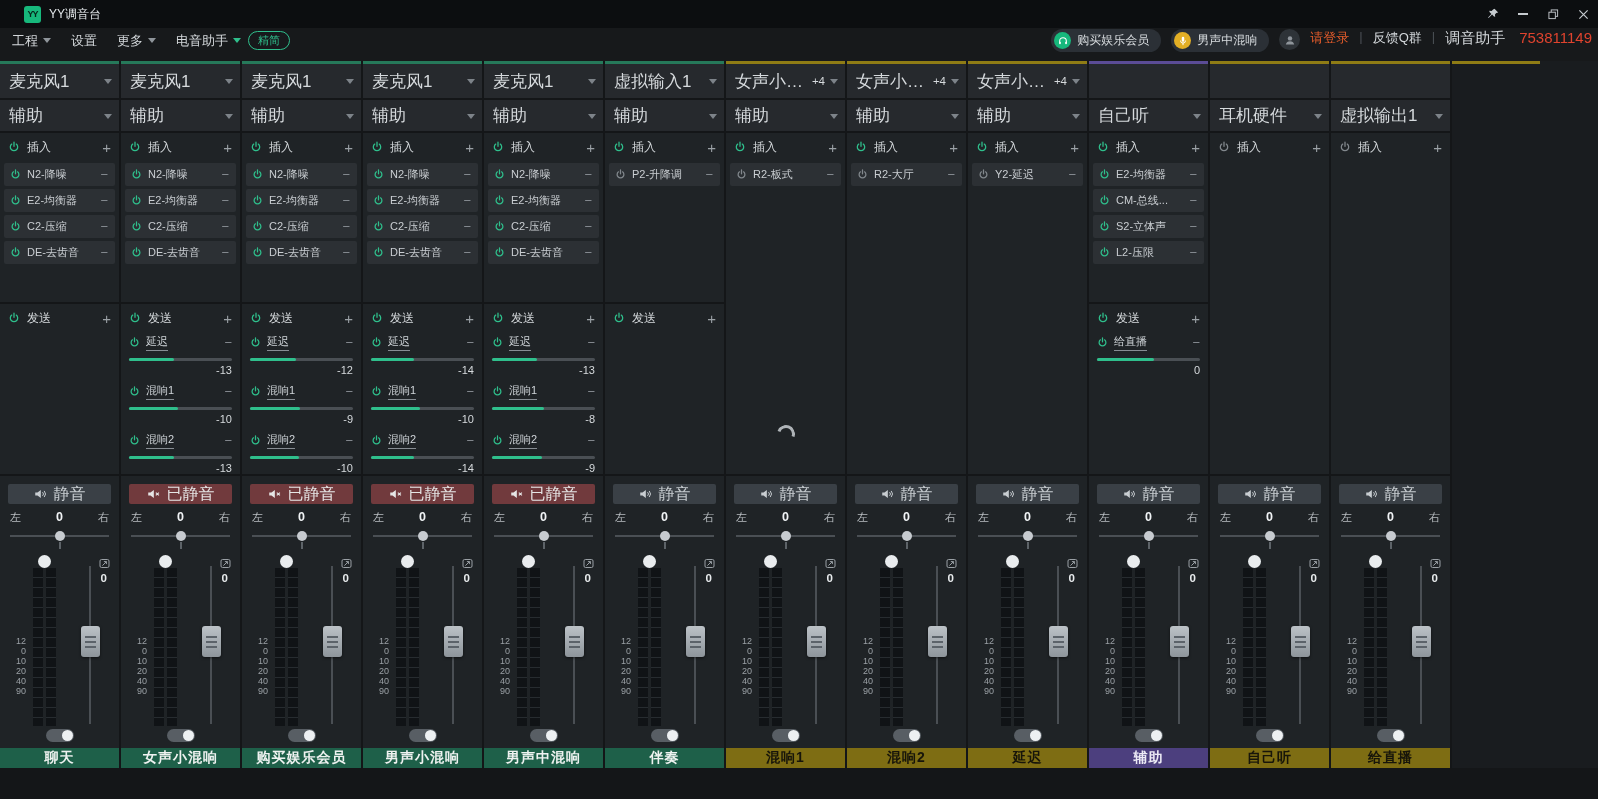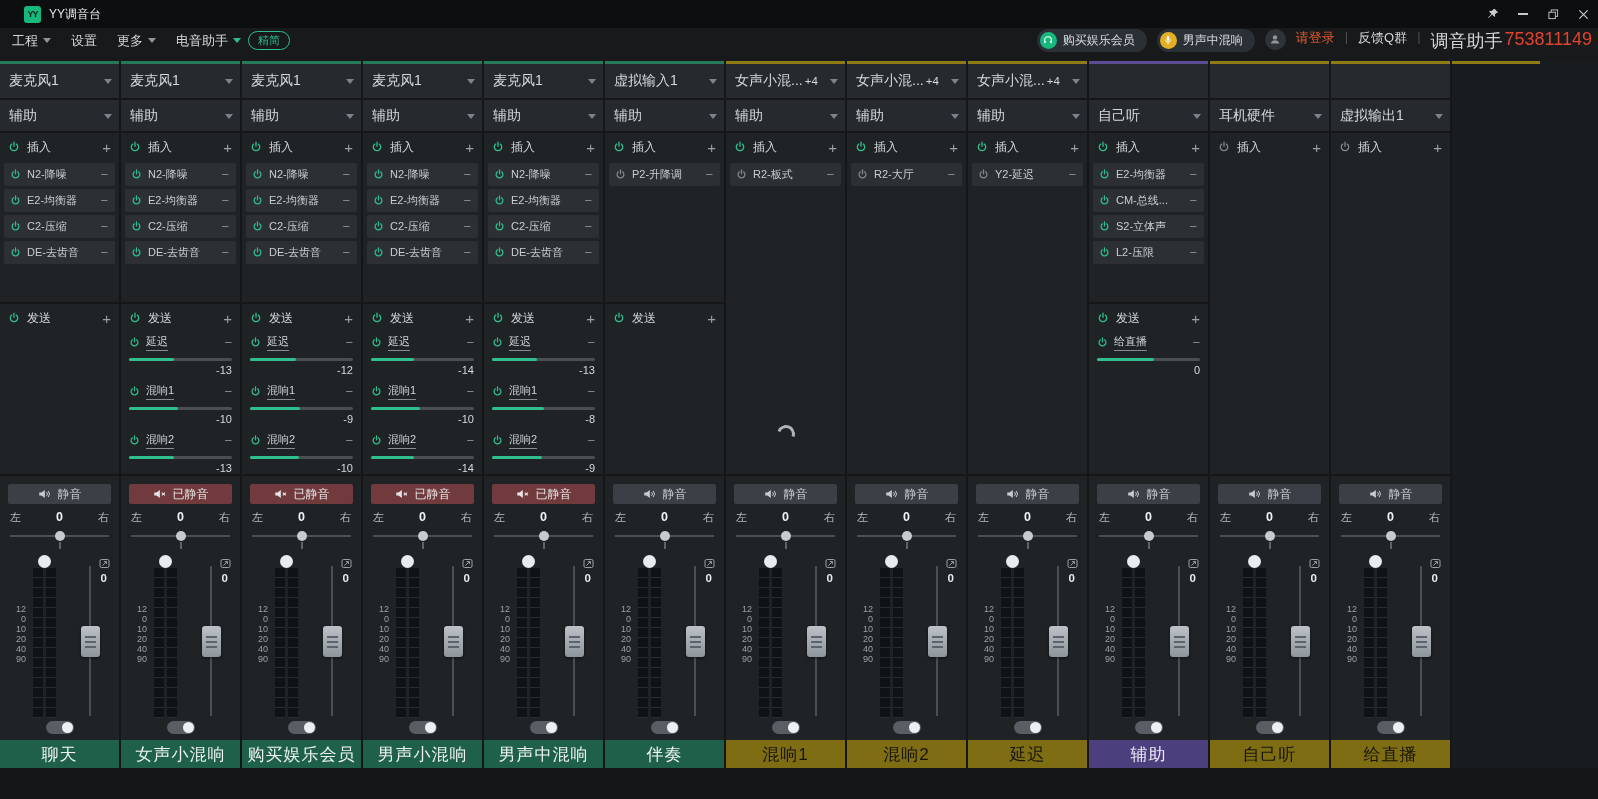--- a/index.html
+++ b/index.html
@@ -25,35 +25,35 @@
   .menubar-right { margin-left:auto; display:flex; align-items:flex-start; gap:10px; padding-right:2px; }
   .member-pill { background:#2b3036; border-radius:12px; height:23px; display:flex; align-items:center;
                  gap:6px; padding:0 12px 0 3px; color:#dadee1; font-size:12px; white-space:nowrap; }
   .pill-icon { width:17px; height:17px; border-radius:50%; display:flex; align-items:center; justify-content:center; }
   .pill-icon.teal-bg { background:#17b87c; }
   .pill-icon.yellow-bg { background:#e3af25; }
   .avatar { width:21px; height:21px; border-radius:50%; background:#2e3338; display:flex; align-items:center; justify-content:center; }
   .login-link { color:#e25b2b; font-size:13px; }
   .sep { color:#4b5055; font-size:13px; }
   .feedback-link { color:#d3d7da; font-size:13px; }
-  .tuner { color:#d3d7da; font-size:18px; display:flex; gap:2px; white-space:nowrap; }
+  .tuner { color:#d3d7da; font-size:15px; display:flex; gap:14px; white-space:nowrap; }
   .tuner-qq { color:#e0432e; }
 
   
   .mixer { display:flex; gap:2px; height:738px; background:#141618; align-items:flex-start; }
   .channel { width:119px; height:707px; background:#1f2326; display:flex; flex-direction:column; }
   .ch-topborder { height:3px; }
   .theme-green  .ch-topborder { background:#26795a; }
   .theme-olive  .ch-topborder { background:#8f7c15; }
   .theme-purple .ch-topborder { background:#5b4c96; }
 
   .ch-hdr { background:#26292d; display:flex; align-items:center; padding:0 20px 0 9px; position:relative; }
   .ch-hdr1 { height:36px; border-bottom:2px solid #141618; }
   .ch-hdr2 { height:33px; border-bottom:2px solid #141618; }
-  .hdr-text { font-size:14px; color:#d6dadd; white-space:nowrap; overflow:hidden; text-overflow:ellipsis; }
+  .hdr-text { font-size:17px; color:#d6dadd; white-space:nowrap; overflow:hidden; text-overflow:ellipsis; }
   .hdr-badge { font-size:11.5px; color:#d6dadd; margin-left:2px; }
   .ch-hdr .caret { position:absolute; right:7px; top:50%; margin-top:-2px; border-top-color:#7d8389; }
 
   .racks { height:343px; border-bottom:2px solid #141618; display:flex; flex-direction:column; position:relative; }
   .insert-rack { flex:1; overflow:hidden; }
   .send-rack { height:172px; border-top:2px solid #141618; overflow:hidden; }
   .rack-hdr { height:28px; display:flex; align-items:center; padding:0 8px; gap:7px; }
   .rack-title { font-size:12px; color:#d6dadd; flex:1; }
   .plus { color:#9aa0a5; font-size:15px; line-height:1; }
   .pwr { color:#2fbf8c; display:flex; align-items:center; }
@@ -67,56 +67,56 @@
 
   .send-item { margin:2px 8px 7px; }
   .send-row { display:flex; align-items:center; gap:6px; height:17px; }
   .send-name { font-size:11px; color:#d0d5d9; border-bottom:1px solid #878d93; padding-bottom:1px; white-space:nowrap; }
   .send-sp { flex:1; }
   .send-slider { height:3px; background:#4a4f54; border-radius:2px; margin-top:7px; position:relative; }
   .send-fill { position:absolute; left:0; top:0; bottom:0; background:#2fbf8c; border-radius:2px; }
   .send-val { text-align:right; font-size:11px; color:#d6dadd; margin-top:3px; }
 
   .mute-btn { height:20px; margin:8px 8px 0; background:#3a4046; border-radius:2px; display:flex;
-              align-items:center; justify-content:center; gap:6px; color:#c8cdd1; font-size:12px; }
+              align-items:center; justify-content:center; gap:6px; color:#c8cdd1; font-size:16px; }
   .mute-btn .spk { display:flex; }
   .mute-btn .spk-off { display:none; }
   .mute-btn.muted { background:#713a3d; color:#e5e5e5; }
   .mute-btn.muted .spk-off { display:flex; }
 
   .pan-labels { height:22px; margin-top:2px; display:flex; align-items:center; justify-content:space-between; padding:0 10px; }
   .pan-side { font-size:11px; color:#b9bec2; }
   .pan-val { font-size:12.5px; color:#f0f3f5; font-weight:bold; }
   .pan-slider { height:24px; margin:0 10px; position:relative; }
   .pan-track { position:absolute; left:0; right:0; top:7px; height:2px; background:#4a4f54; }
   .pan-handle { position:absolute; left:50%; top:3px; width:10px; height:10px; margin-left:-5px;
                 border-radius:50%; background:#c7cbd0; }
   .pan-tick { position:absolute; left:50%; top:14px; width:2px; height:7px; margin-left:-1px; background:#5d6368; }
 
   .fader-area { flex:1; position:relative; }
   .peak-dot { position:absolute; left:38px; top:3px; width:13px; height:13px; border-radius:50%; background:#e9ecee; }
   .mini-icon { position:absolute; right:9px; top:3px; color:#9aa0a5; }
   .gain-val { position:absolute; right:12px; top:20px; font-size:11.5px; color:#e8ebed; font-weight:bold; }
   .scale { position:absolute; left:4px; top:52px; bottom:20px; width:22px; display:flex; flex-direction:column;
-           justify-content:flex-start; align-items:flex-end; font-size:9px; color:#9aa0a5; }
+           justify-content:center; align-items:flex-end; font-size:9px; color:#9aa0a5; }
   .meters { position:absolute; left:33px; top:16px; bottom:22px; display:flex; gap:3px; }
   .meter { width:10px; height:100%;
            background:repeating-linear-gradient(180deg,#101316 0px,#101316 9px,#272c30 9px,#272c30 10px); }
   .fader-track { position:absolute; left:89px; top:14px; bottom:24px; width:2px; background:#4a4f54; }
   .fader-handle { position:absolute; left:50%; top:60px; width:19px; height:31px; margin-left:-9.5px;
                   border-radius:3px; background:linear-gradient(180deg,#bcc2c7,#8e959b);
                   box-shadow:0 1px 3px rgba(0,0,0,.55); }
   .fader-handle::before { content:""; position:absolute; left:4px; right:4px; top:10px; height:2px;
                   background:#5c636a; box-shadow:0 5px 0 #5c636a, 0 10px 0 #5c636a; }
   .ch-toggle { position:absolute; bottom:6px; left:50%; transform:translateX(-50%); width:28px; height:13px;
                border-radius:7px; background:#585e64; }
   .knob { position:absolute; right:1px; top:1px; width:11px; height:11px; border-radius:50%; background:#edf0f2; }
 
-  .ch-label { height:28px; display:flex; align-items:center; justify-content:center;
-              font-size:17px; letter-spacing:1px; }
+  .ch-label { height:20px; display:flex; align-items:center; justify-content:center;
+              font-size:14px; letter-spacing:1px;font-weight:bold; }
   .theme-green  .ch-label { background:#1e6049; color:#eef2f0; }
   .theme-olive  .ch-label { background:#7e6d13; color:#17150a; }
   .theme-purple .ch-label { background:#4c3f7e; color:#eceaf5; }
 
   .spinner { position:absolute; left:50%; top:292px; width:18px; height:18px; margin-left:-9px;
              border-radius:50%; border:3px solid rgba(200,205,210,.85);
              border-bottom-color:transparent; border-left-color:transparent; transform:rotate(-25deg); }
 
   .filler { flex:1; align-self:stretch; height:707px; background:#191c1f; position:relative; }
   .filler-bar { position:absolute; left:0; top:0; width:88px; height:3px; background:#8f7c15; }

